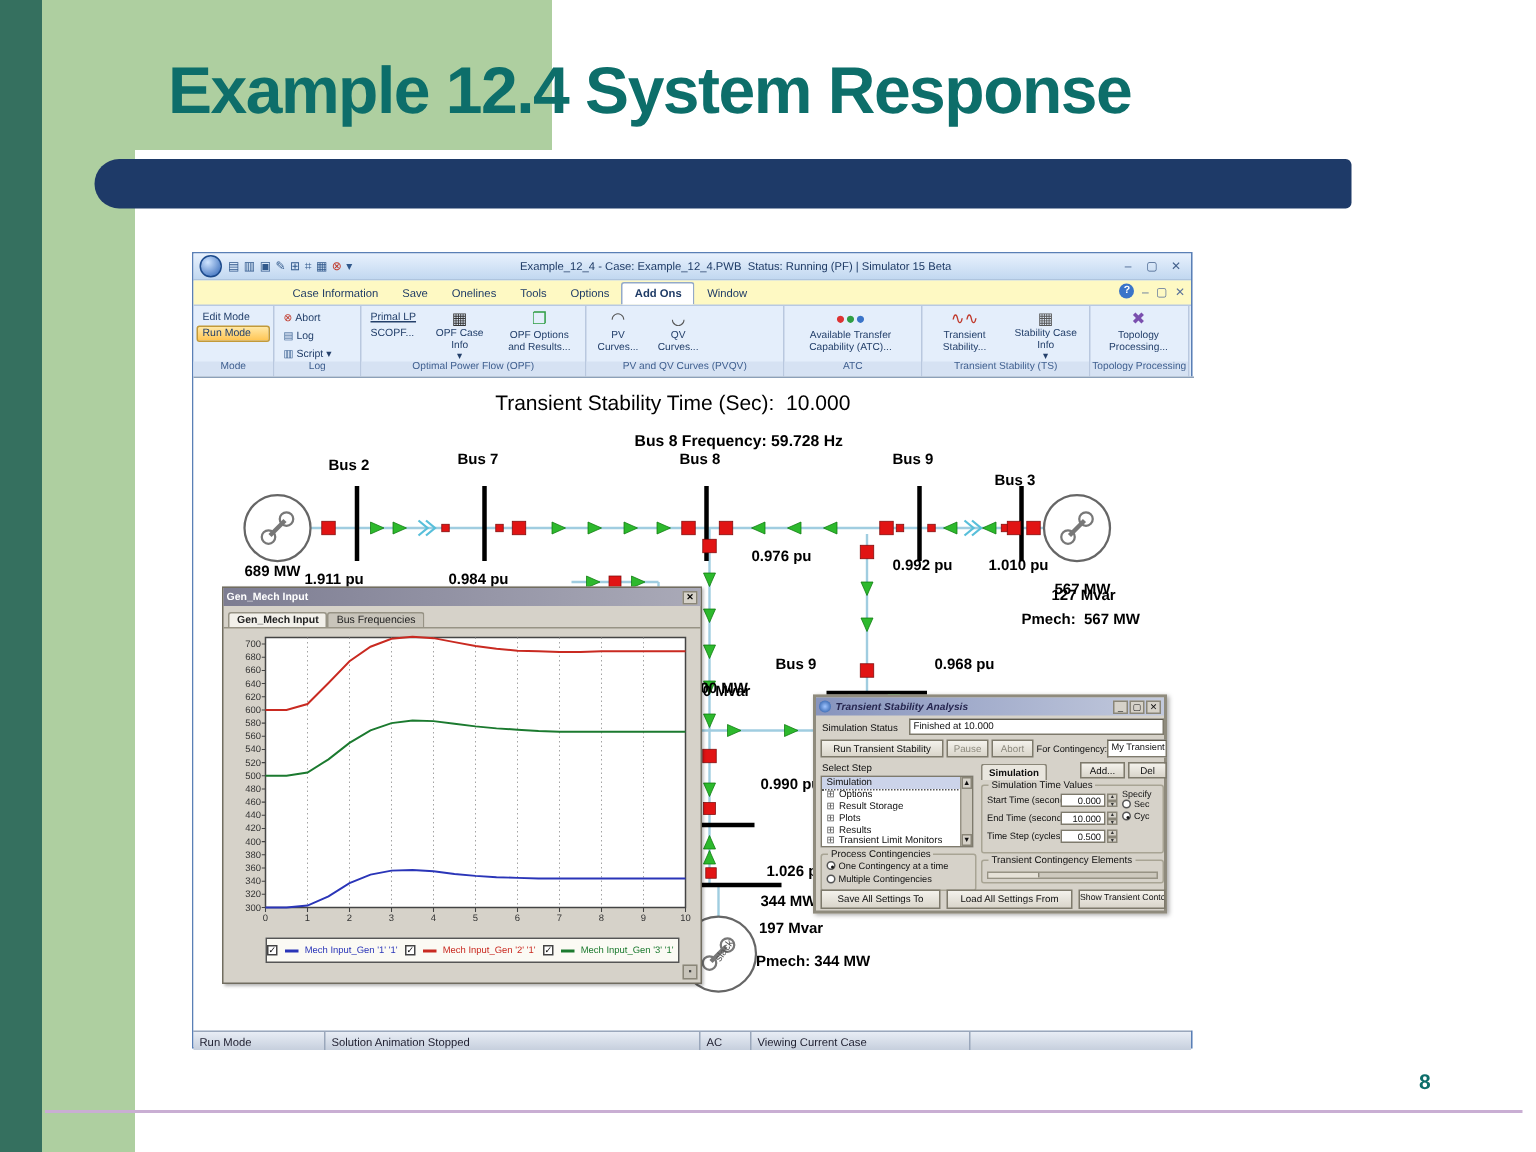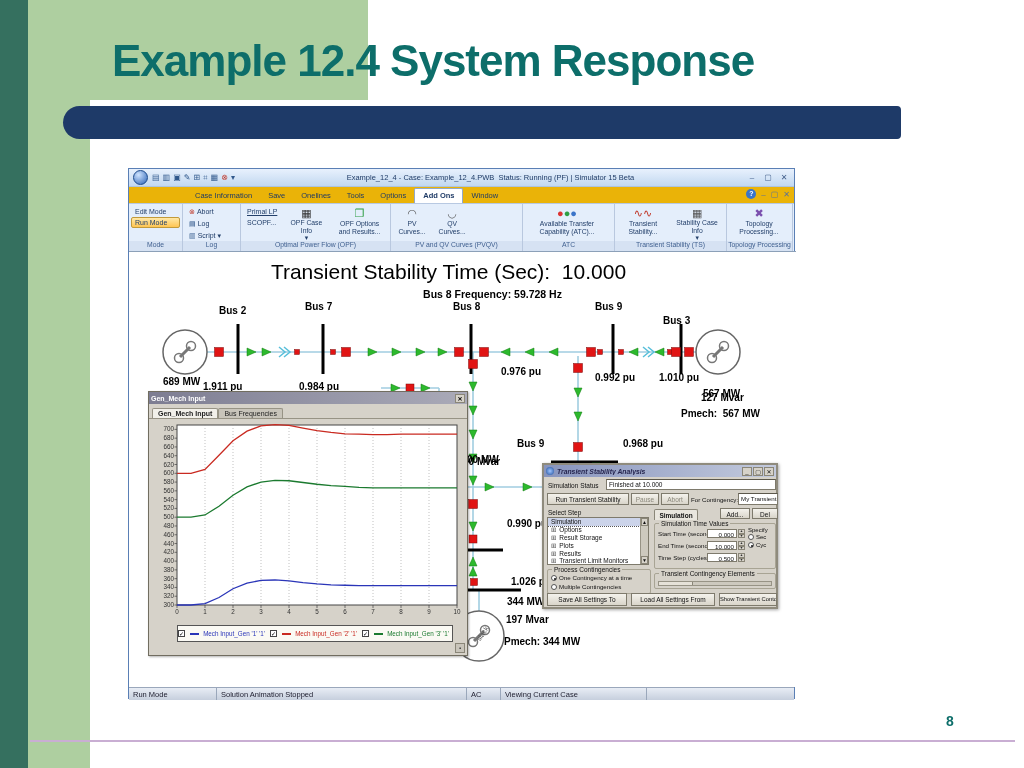--- a/index.html
+++ b/index.html
@@ -20,39 +20,39 @@
   .app { position:absolute; left:128px; top:168px; width:667px; height:531px; background:#e4eefb; border:1px solid #5a7fb5; font-size:7.5px; color:#1f3b66; }
   .titlebar { position:absolute; left:0; top:0; right:0; height:18px; background:linear-gradient(#e8f1fd,#c2d8f0); display:flex; align-items:center; padding:0 4px; border-bottom:1px solid #aec4de; }
   .orb { width:15px; height:15px; border-radius:50%; background:radial-gradient(circle at 35% 30%, #cfe4ff, #2b62b5); border:1px solid #1c4a8c; margin-right:4px; flex:none; }
   .qat { display:flex; gap:3px; align-items:center; }
   .qat-ic { font-size:8px; color:#31598c; line-height:10px; }
   .qat-ic.red { color:#c0392b; }
   .tb-title { flex:1; text-align:center; font-weight:normal; font-size:7.5px; color:#1f3b66; white-space:pre; overflow:hidden; }
   .winctl { display:flex; gap:4px; color:#44618c; font-size:8px; }
   .winctl span { width:12px; text-align:center; }
 
-  .tabrow { position:absolute; left:0; top:18px; right:0; height:17px; background:#eab308; display:flex; align-items:flex-end; padding-left:58px; border-bottom:1px solid #b8c9e2; }
+  .tabrow { position:absolute; left:0; top:18px; right:0; height:17px; background:#fef9c3; display:flex; align-items:flex-end; padding-left:58px; border-bottom:1px solid #b8c9e2; }
   .rtab { padding:2px 8px 3px; font-size:7.5px; color:#1f3b66; }
   .rtab.active { background:#fff; border:1px solid #93a9c9; border-bottom:none; border-radius:2px 2px 0 0; font-weight:bold; }
   .tr-right { position:absolute; right:4px; top:20px; display:flex; gap:5px; align-items:center; }
   .help-ic { width:10px; height:10px; border-radius:50%; background:#3a74c9; color:#fff; font-size:7px; font-weight:bold; text-align:center; line-height:10px; }
   .tr-right .g { color:#5b729a; font-size:8px; }
 
   .ribbon { position:absolute; left:0; top:35px; right:0; height:47px; background:#e4eefb; display:flex; }
   .rgroup { position:relative; border-right:1px solid #b9c8df; height:47px; padding:2px 2px 10px; }
   .rcap { position:absolute; left:0; right:0; bottom:0; height:10px; text-align:center; font-size:6.8px; color:#3f5f8f; background:#d6e2f3; overflow:hidden; white-space:nowrap; }
   .rsmall { display:block; font-size:7px; color:#24406b; padding:1px 3px; white-space:nowrap; border:1px solid transparent; border-radius:2px; }
   .rsmall .ic { margin-right:2px; }
   .rsmall.active { background:linear-gradient(#ffe8a6,#ffc553); border:1px solid #c29a3a; }
   .rbig { display:inline-flex; flex-direction:column; align-items:center; justify-content:flex-start; vertical-align:top; height:35px; font-size:6.8px; color:#24406b; text-align:center; line-height:1.12; padding:1px 2px; }
   .rbig .bic { font-size:11px; line-height:12px; height:13px; }
   .stack { display:inline-flex; flex-direction:column; vertical-align:top; }
 
   .canvas { position:absolute; left:0; top:82px; width:667px; height:436px; background:#fff; border-top:1px solid #8ca0b8; }
-  .ol-header { position:absolute; top:8px; left:0; right:28px; text-align:center; font-size:21px; color:#000; white-space:pre; }
+  .ol-header { position:absolute; top:8px; left:0; right:28px; text-align:center; font-size:14px; color:#000; white-space:pre; }
   .ol-sub { position:absolute; top:36px; left:60px; right:0; text-align:center; font-size:10.5px; font-weight:bold; color:#000; }
   #ol-labels .ol-label { position:absolute; font-size:10px; font-weight:bold; color:#000; white-space:pre; }
   #diagram { position:absolute; left:0; top:0; }
 
   
   .plotwin { position:absolute; left:19px; top:222px; width:320px; height:265px; background:#d6d2c9; border:1px solid #716d60; z-index:5; box-shadow:1px 1px 2px rgba(0,0,0,.3); }
   .pw-title { height:12px; background:linear-gradient(90deg,#7d7d92,#aaaab8); color:#fff; font-size:7px; font-weight:bold; display:flex; align-items:center; padding:0 2px; }
   .pw-title .t { flex:1; }
   .pw-x { width:10px; height:9px; background:#d6d2c9; color:#000; font-size:6px; text-align:center; line-height:9px; border:1px solid #8a8678; }
   .pw-tabs { height:15px; display:flex; align-items:flex-end; padding-left:3px; border-bottom:1px solid #979385; }

